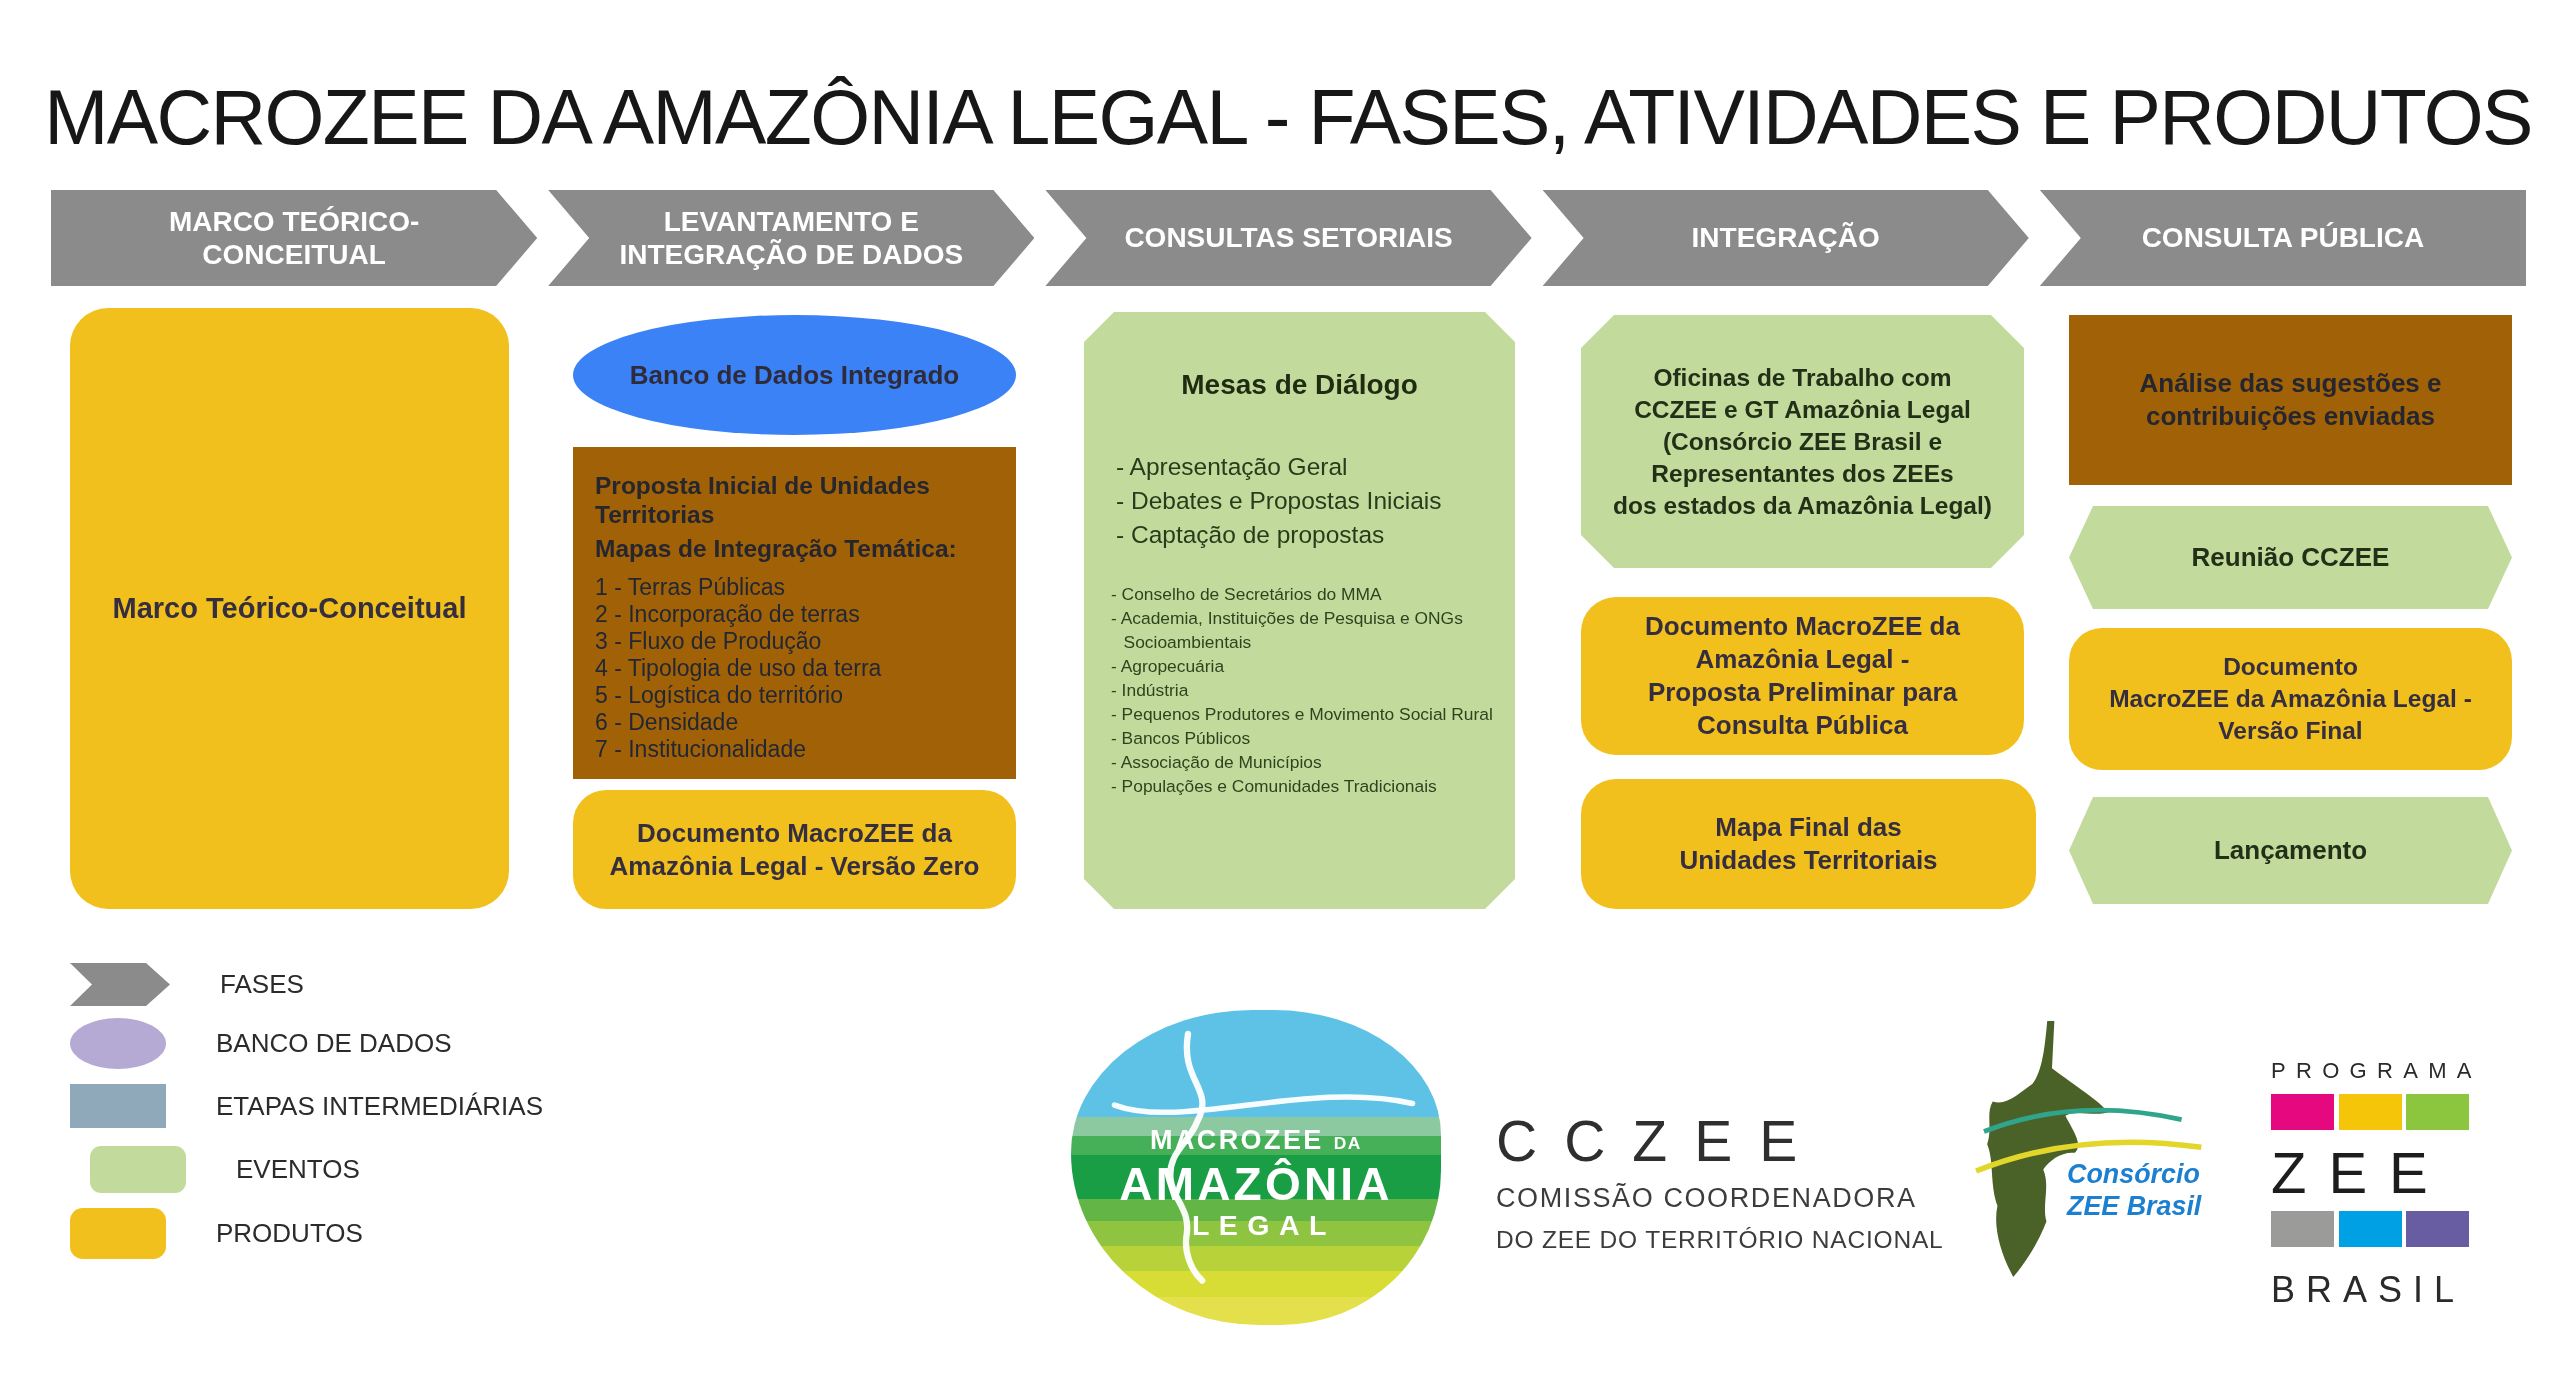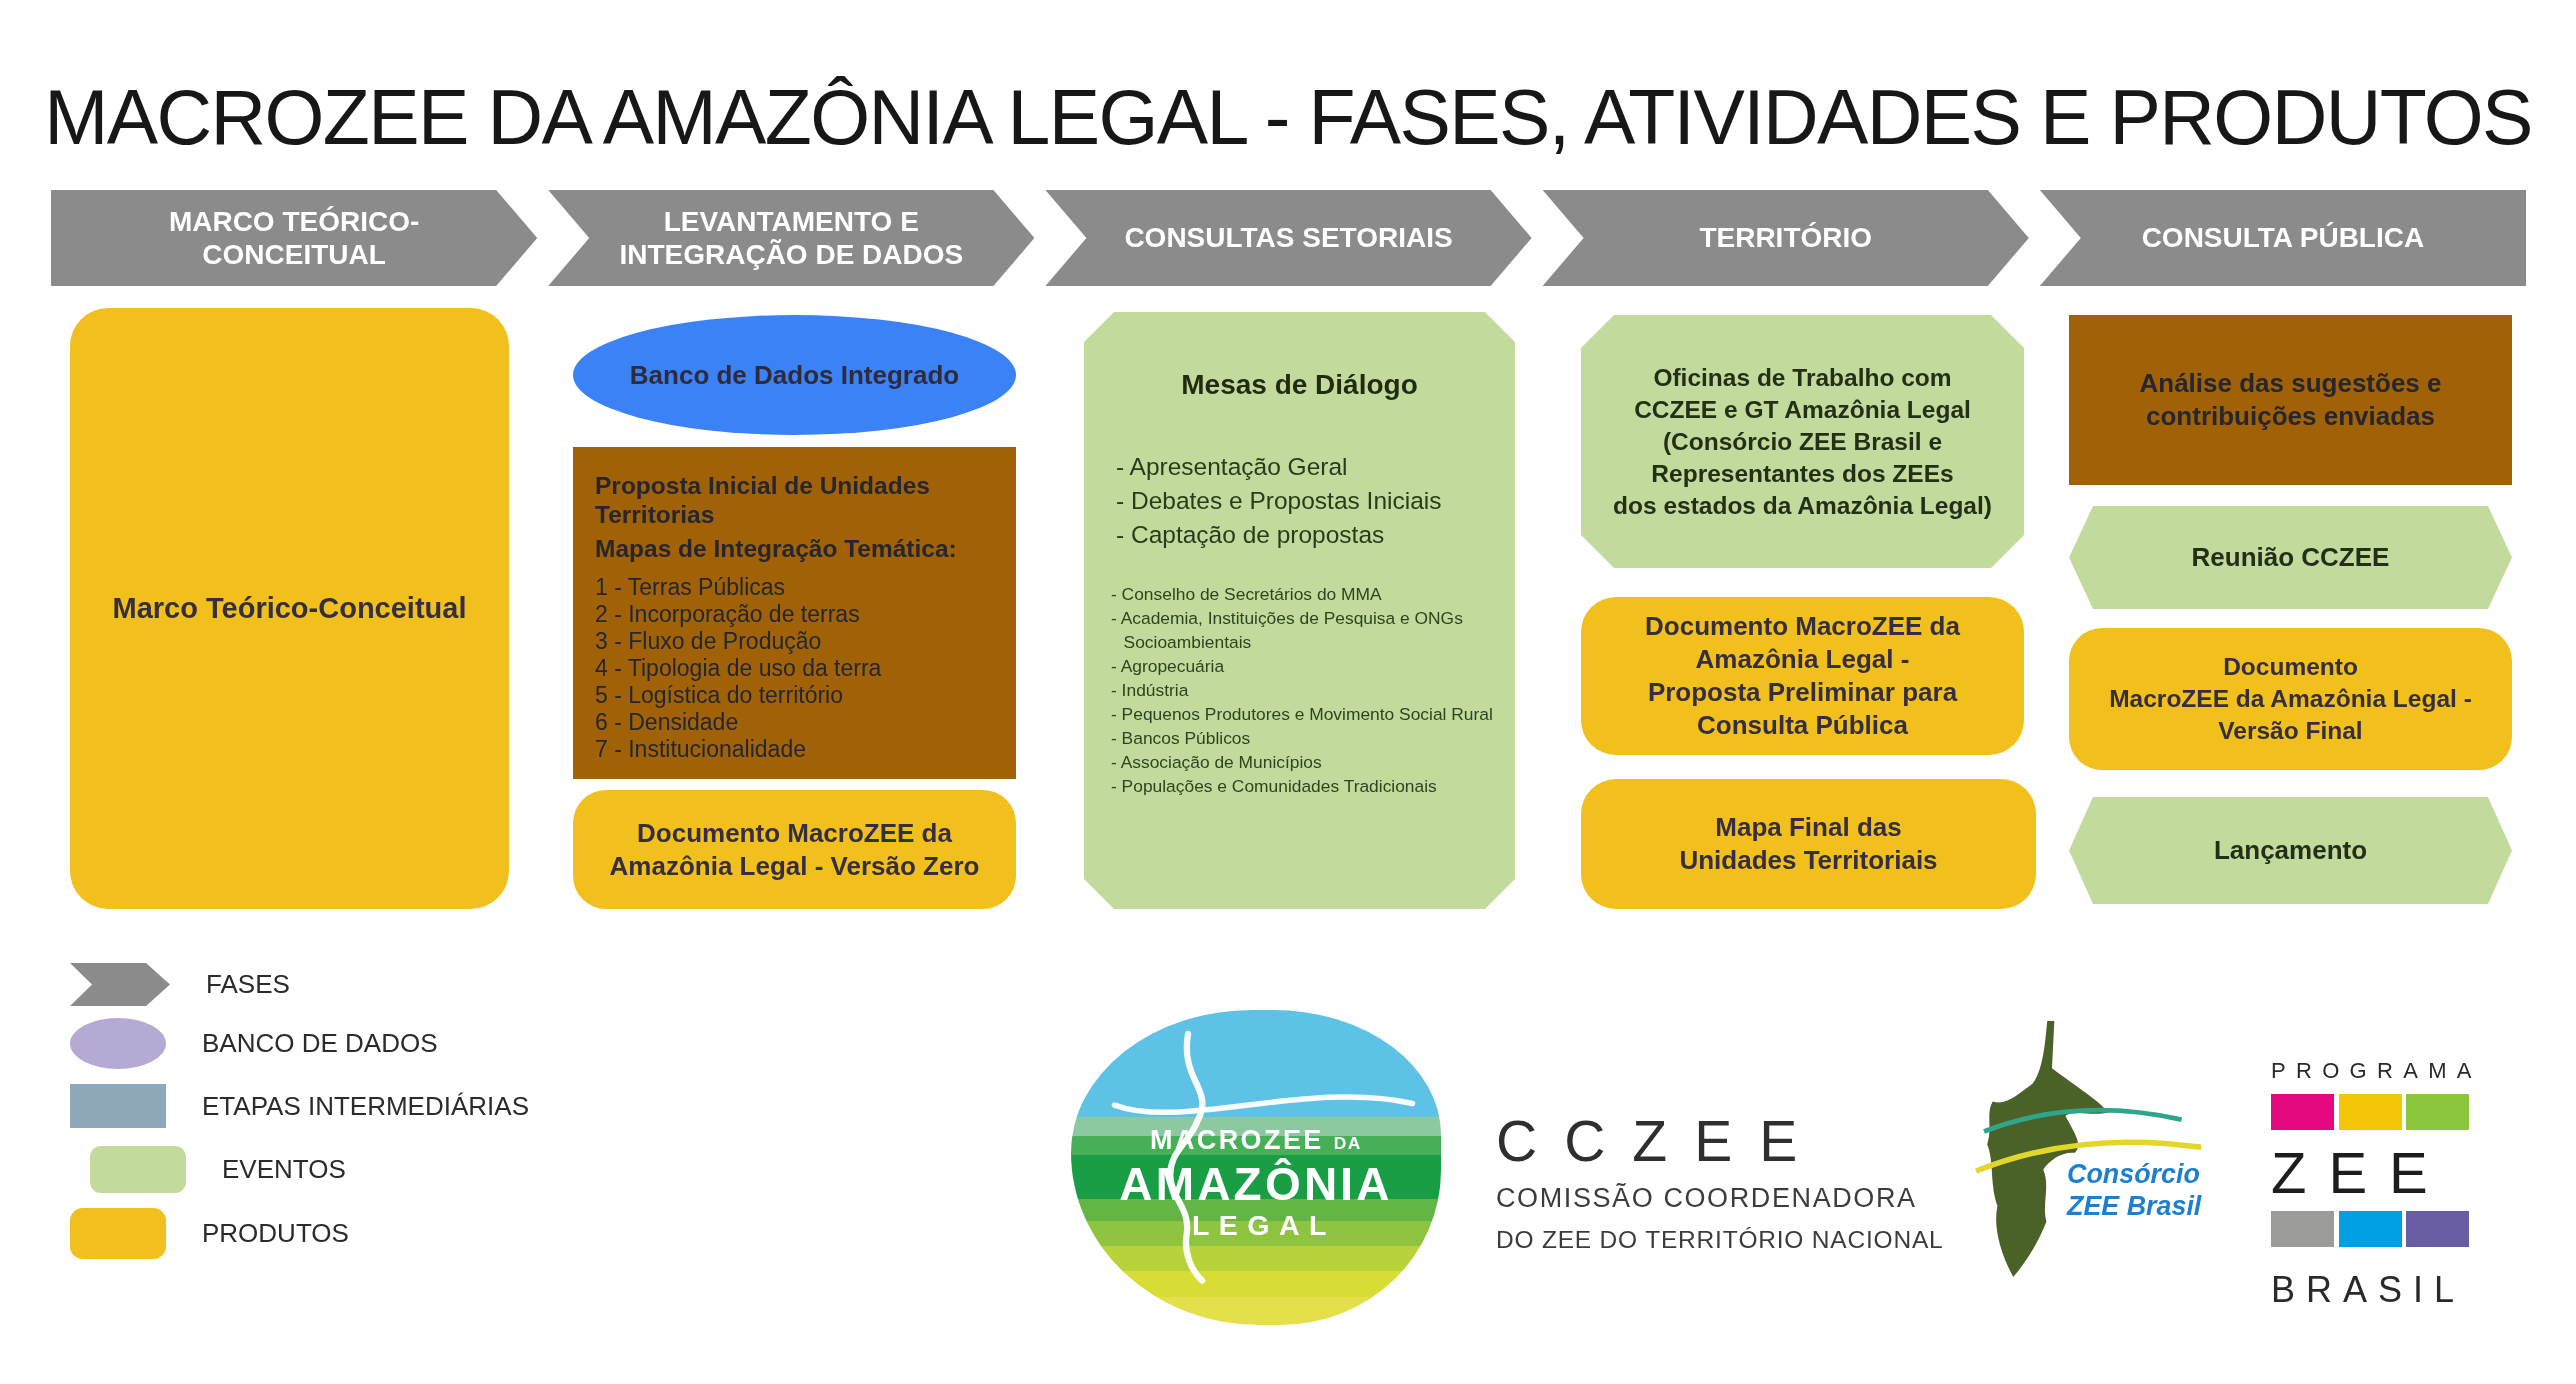--- a/index.html
+++ b/index.html
@@ -61,21 +61,21 @@
             display:flex;align-items:center;justify-content:center;flex-direction:column;
             font-weight:bold;font-size:26px;line-height:33px;text-align:center;}
   .hex{position:absolute;left:2069px;width:443px;display:flex;align-items:center;justify-content:center;
        font-weight:bold;font-size:26px;
        clip-path:polygon(24px 0,calc(100% - 24px) 0,100% 50%,calc(100% - 24px) 100%,24px 100%,0 50%);}
   .c5-evento1{top:506px;height:103px;}
   .c5-evento2{top:797px;height:107px;}
   .c5-produto{position:absolute;left:2069px;top:628px;width:443px;height:142px;border-radius:33px;
               font-size:24.5px;line-height:32px;}
   
-  .lgrow{position:absolute;left:70px;display:flex;align-items:center;gap:36px;}
+  .lgrow{position:absolute;left:70px;display:flex;align-items:center;gap:50px;}
   .lgrow .lbl{font-size:26px;color:#2b2b2b;}
   .lg-arrow{width:100px;height:43px;background:#8b8b8b;
             clip-path:polygon(0 0,76% 0,100% 50%,76% 100%,0 100%,22% 50%);}
   .lg-ellipse{width:96px;height:51px;background:#b5aad3;border-radius:50%;}
   .lg-rect{width:96px;height:44px;background:#8fa8ba;}
   .lg-evento{width:96px;height:47px;background:#c2db9d;border-radius:11px;}
   .lg-produto{width:96px;height:51px;background:#f2c01d;border-radius:12.6px;}
   
   .mz-blob{position:absolute;left:1071px;top:1010px;width:370px;height:315px;
     border-radius:52% 48% 46% 54% / 48% 42% 52% 58%;
@@ -119,21 +119,21 @@
     <div class="phase mid">
       <div>
         <div>LEVANTAMENTO E</div>
         <div>INTEGRAÇÃO DE DADOS</div>
       </div>
     </div>
     <div class="phase mid">
       <div><span>CONSULTAS SETORIAIS</span></div>
     </div>
     <div class="phase mid">
-      <div><span>TERRITÓRIO</span></div>
+      <div><span>INTEGRAÇÃO</span></div>
     </div>
     <div class="phase last">
       <div><span>CONSULTA PÚBLICA</span></div>
     </div>
   </div>
 
   <div class="produto c1-box">
     <span>Marco Teórico-Conceitual</span>
   </div>
 

